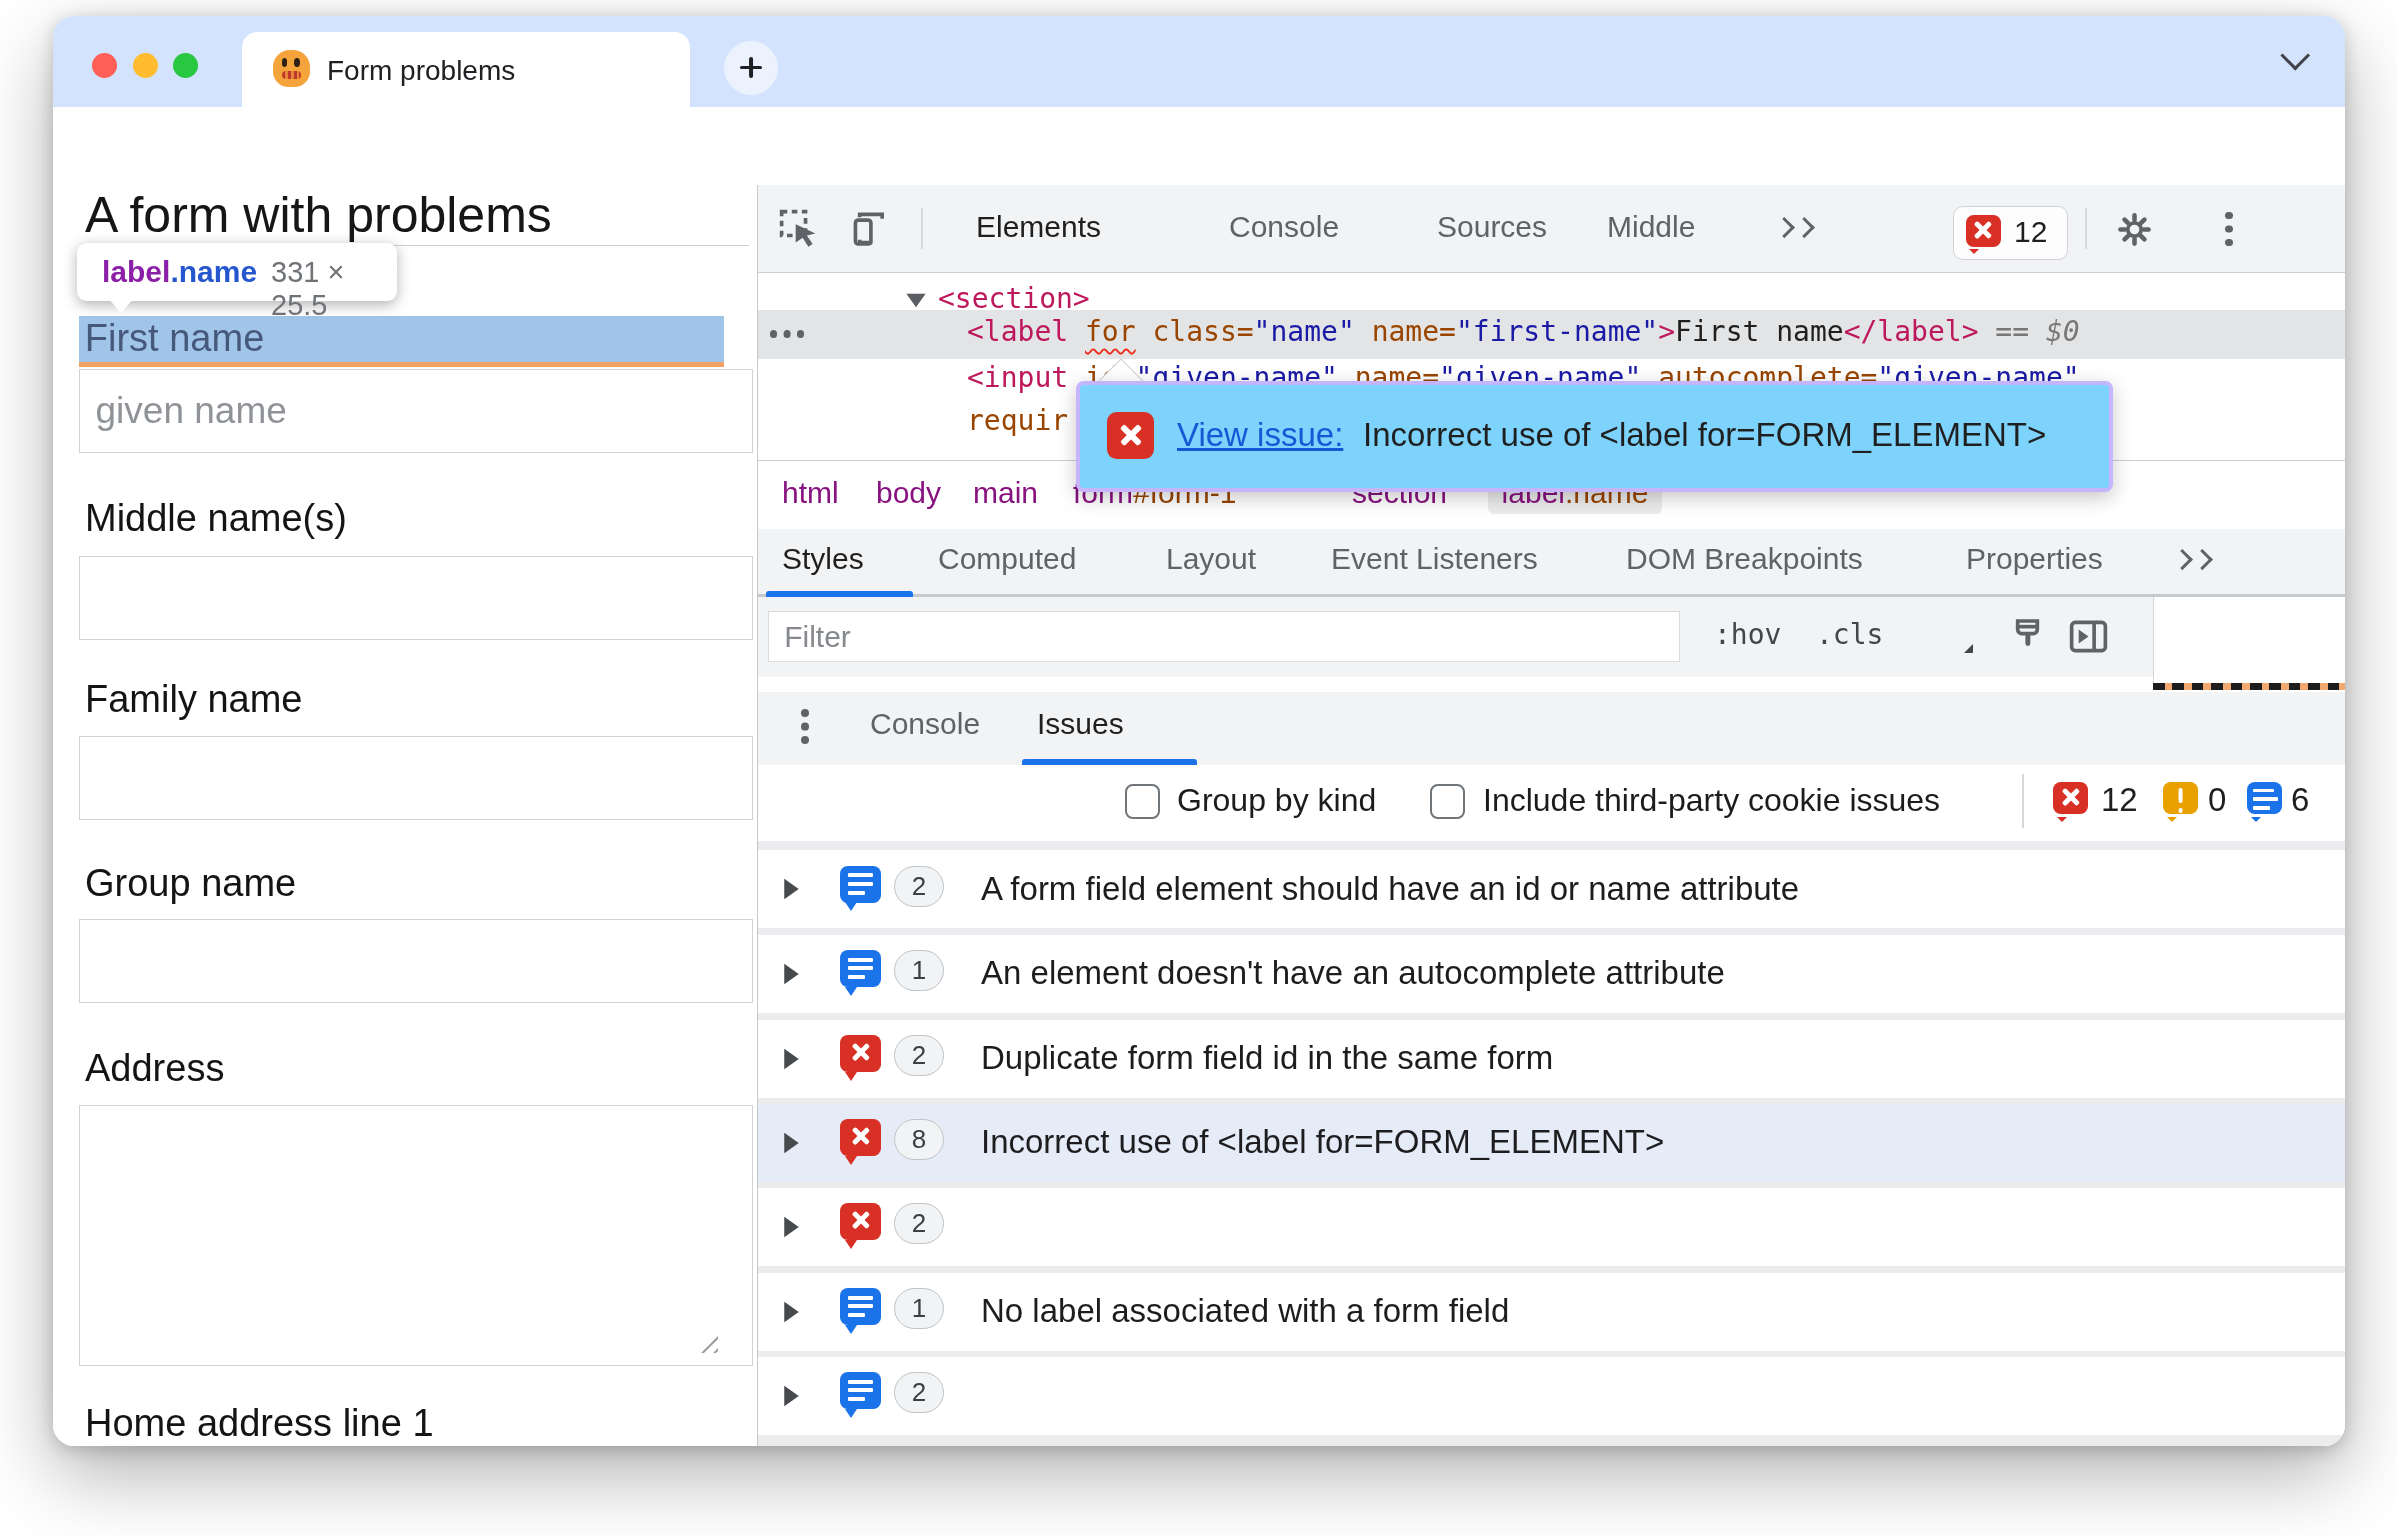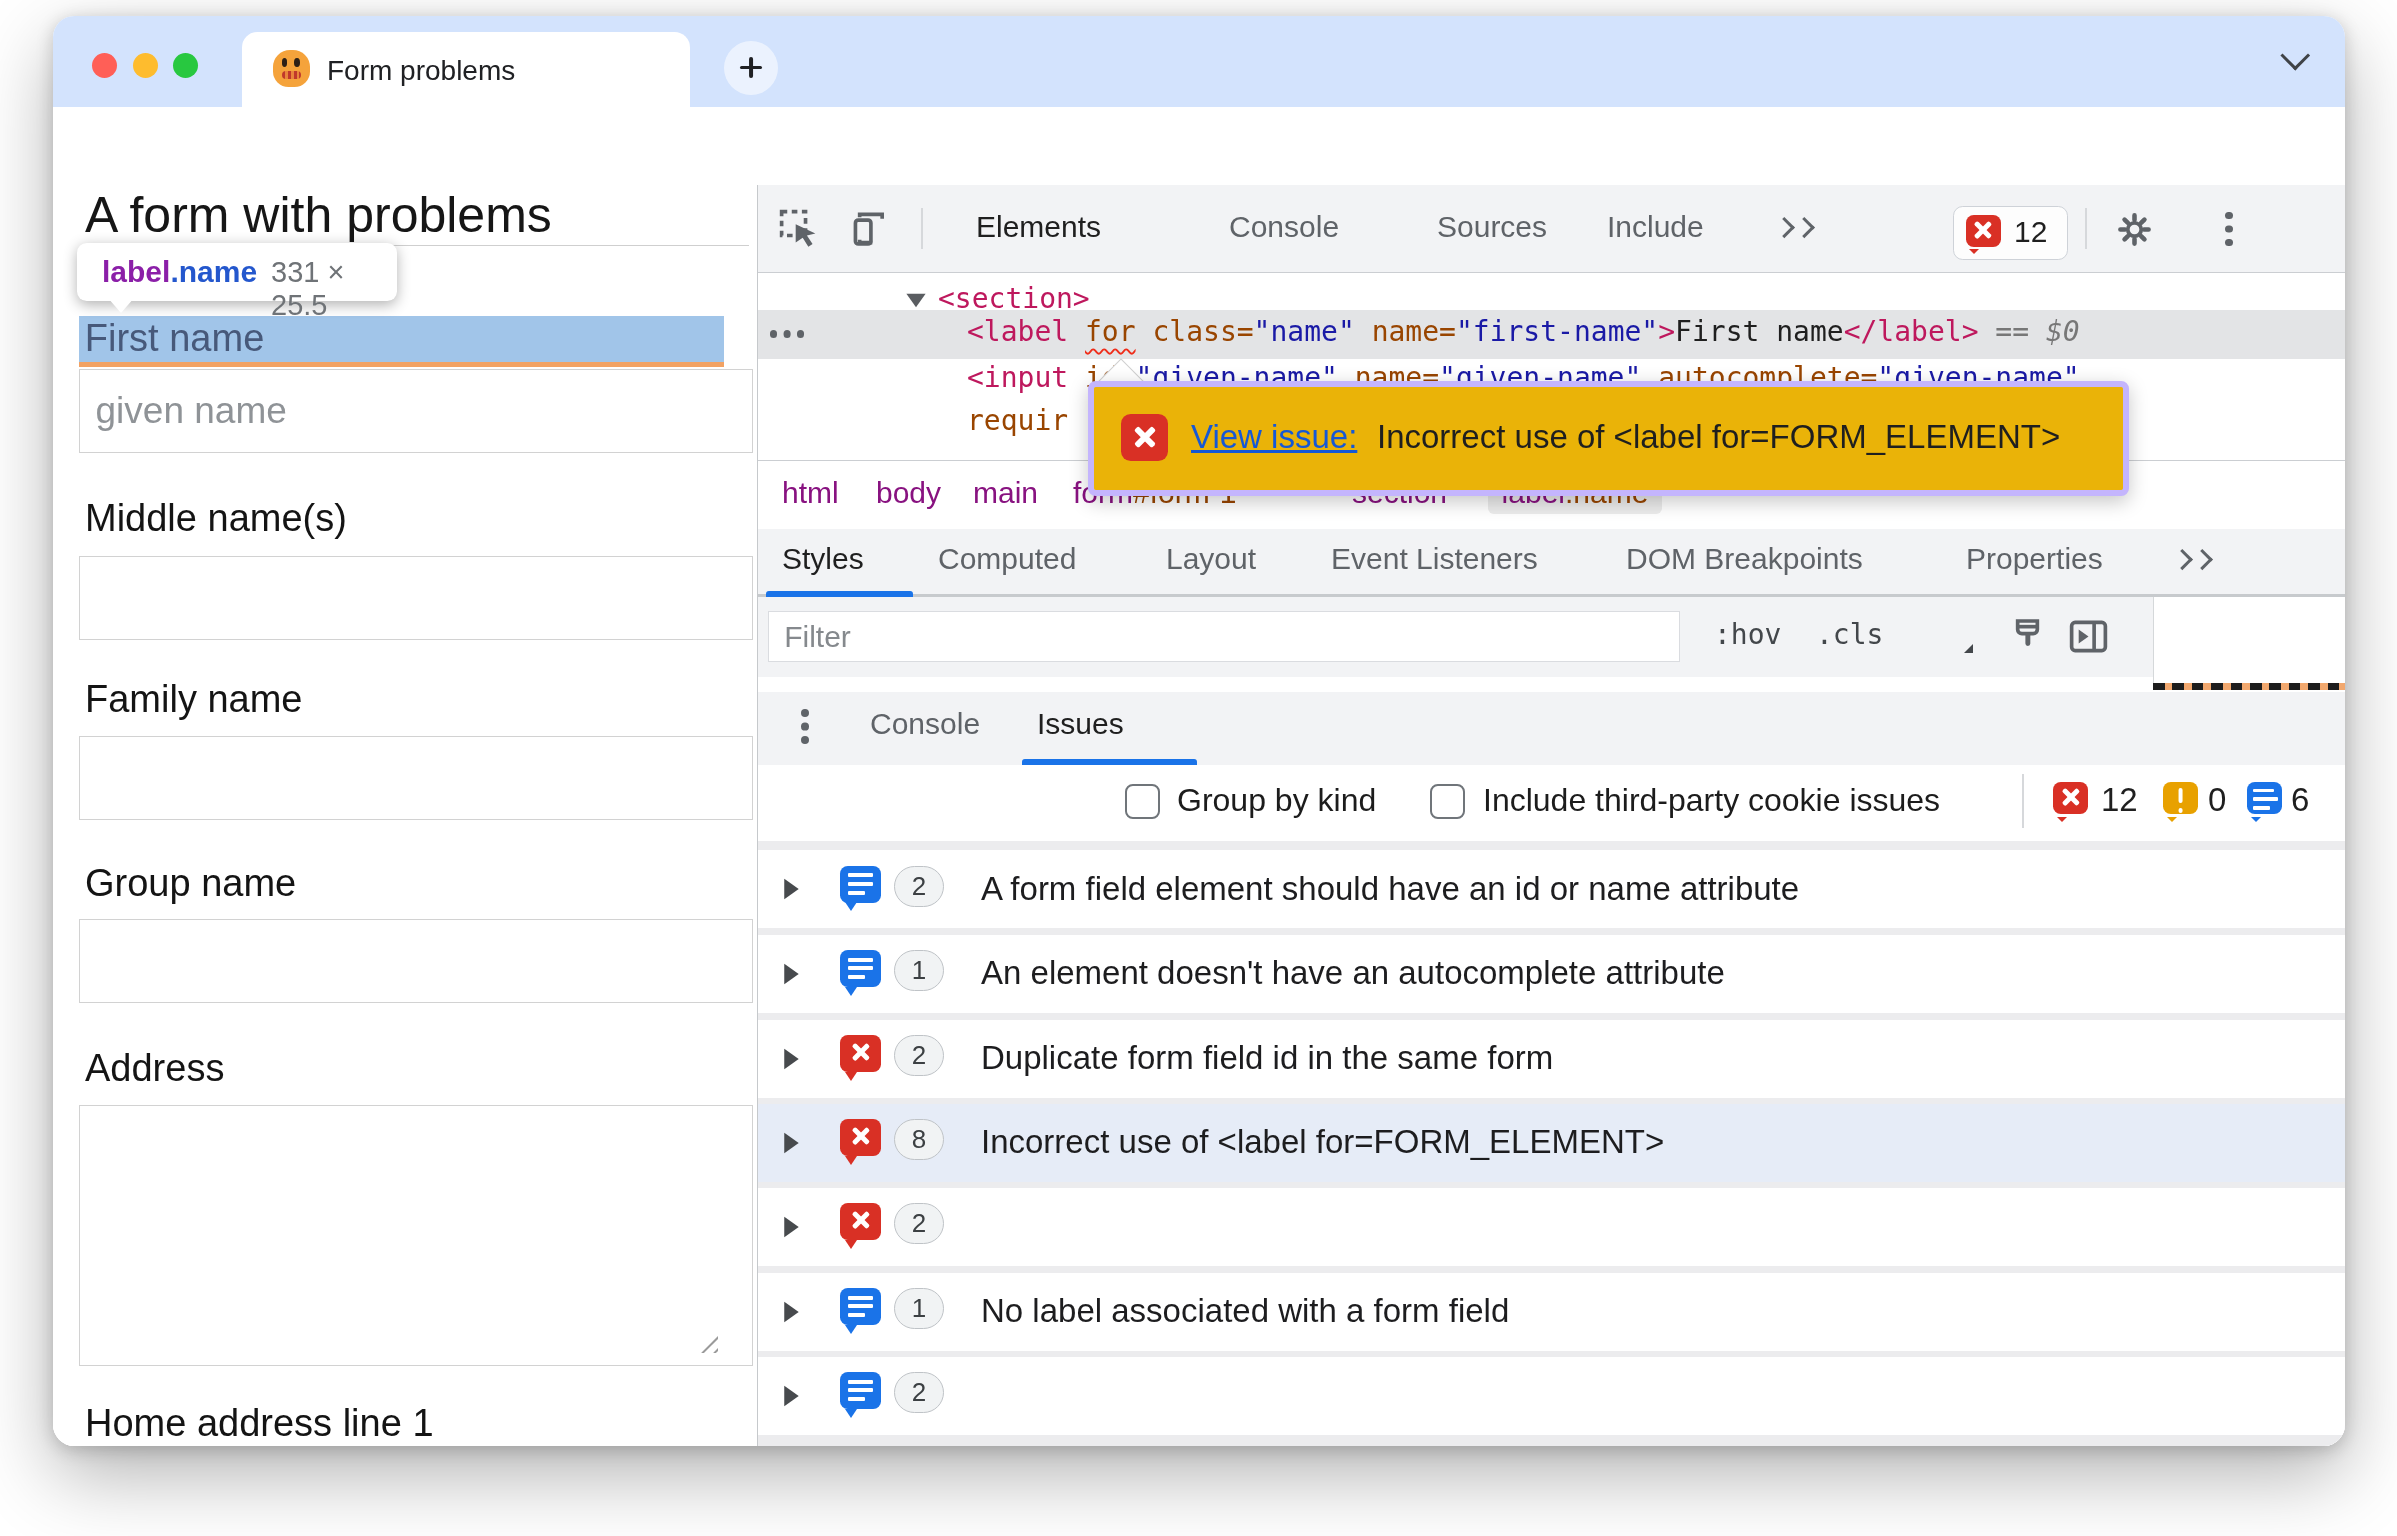--- a/index.html
+++ b/index.html
@@ -97,21 +97,21 @@
   .crumb .sfx{color:#994500;}
   .crumb.active{background:#ececec;border-radius:5.8px;padding:3.9px 13.6px;top:11.6px;}
   
   .grayline{position:absolute;left:0;bottom:0;width:100%;height:2.9px;background:#c7cacd;}
   .filterbox{left:9.7px;top:14.6px;width:879px;height:49px;background:#fff;border:1px solid #dadce0;
              font-family:"Liberation Sans",sans-serif;font-size:30px;color:#444;padding:0 15.5px;outline:none;}
   .filterbox::placeholder{color:#85898d;}
   .monoctl{position:absolute;top:21.3px;font-family:"DejaVu Sans Mono",monospace;font-size:28px;color:#43474b;}
   .dashed{background:repeating-linear-gradient(90deg,#1d1d1d 0 11.6px,#f2a86e 11.6px 19.4px);}
   
-  .vtip{left:330px;top:196px;width:1029px;height:103px;background:#eab308;border:6px solid #c4b5fd;border-radius:7.8px;
+  .vtip{left:318px;top:196px;width:1029px;height:103px;background:#7dd3fc;border:4px solid #c4b5fd;border-radius:7.8px;
         box-shadow:0 5.8px 19.4px rgba(0,0,0,.22);z-index:5;}
   .vtip-caret{left:347px;top:180px;width:31px;height:31px;background:#fff;border-left:1px solid #cfcfcf;border-top:1px solid #cfcfcf;
         transform:rotate(45deg);z-index:4;}
   .vtip .ic{position:absolute;left:27px;top:27px;width:47px;height:47px;border-radius:9.7px;background:#d93025;}
   .vtip .link{position:absolute;left:97px;top:31px;font-size:33px;color:#1558d6;text-decoration:underline;white-space:nowrap;}
   .vtip .msg{position:absolute;left:283px;top:31px;font-size:33px;color:#1f1f1f;white-space:nowrap;}
   
   .checkbox{position:absolute;width:31px;height:31px;border:2.9px solid #70757a;border-radius:7.8px;background:#fff;}
   .cblabel{position:absolute;font-size:32px;color:#1c1c1c;white-space:nowrap;}
   .cnt{position:absolute;font-size:33px;color:#1f1f1f;}
@@ -247,21 +247,21 @@
         </svg>
         <svg class="a" style="left:89px;top:21.3px;" width="45" height="45" viewBox="0 0 32 32">
           <path d="M9 8 V6 h16 v3 M9 24 v2 h9" fill="none" stroke="#5f6368" stroke-width="2.6"></path>
           <rect x="6" y="10" width="11" height="17" rx="2" fill="none" stroke="#5f6368" stroke-width="2.6"></rect>
         </svg>
         <span class="a gdiv" style="left:163px;top:23px;height:41px;"></span>
 
         <span class="dt-tab active" style="left:218px;">Elements</span>
         <span class="dt-tab" style="left:471px;">Console</span>
         <span class="dt-tab" style="left:679px;">Sources</span>
-        <span class="dt-tab" style="left:849px;">Include</span>
+        <span class="dt-tab" style="left:849px;">Middle</span>
         <span class="a" style="left:1019px;top:35px;">
           <span class="chev2"></span><span class="chev2" style="margin-left:5.8px;"></span>
         </span>
 
         <span class="a badgebox">
           <span class="bubble err sm" style="position:absolute;left:11.6px;top:7.8px;"><span class="bx"></span></span>
           <span class="a" style="left:60px;top:8.7px;font-size:30px;color:#1f1f1f;">12</span>
         </span>
         <span class="a gdiv" style="left:1327px;top:23px;height:41px;"></span>
         <svg class="a" style="left:1355px;top:23px;" width="43" height="43" viewBox="0 0 32 32">

